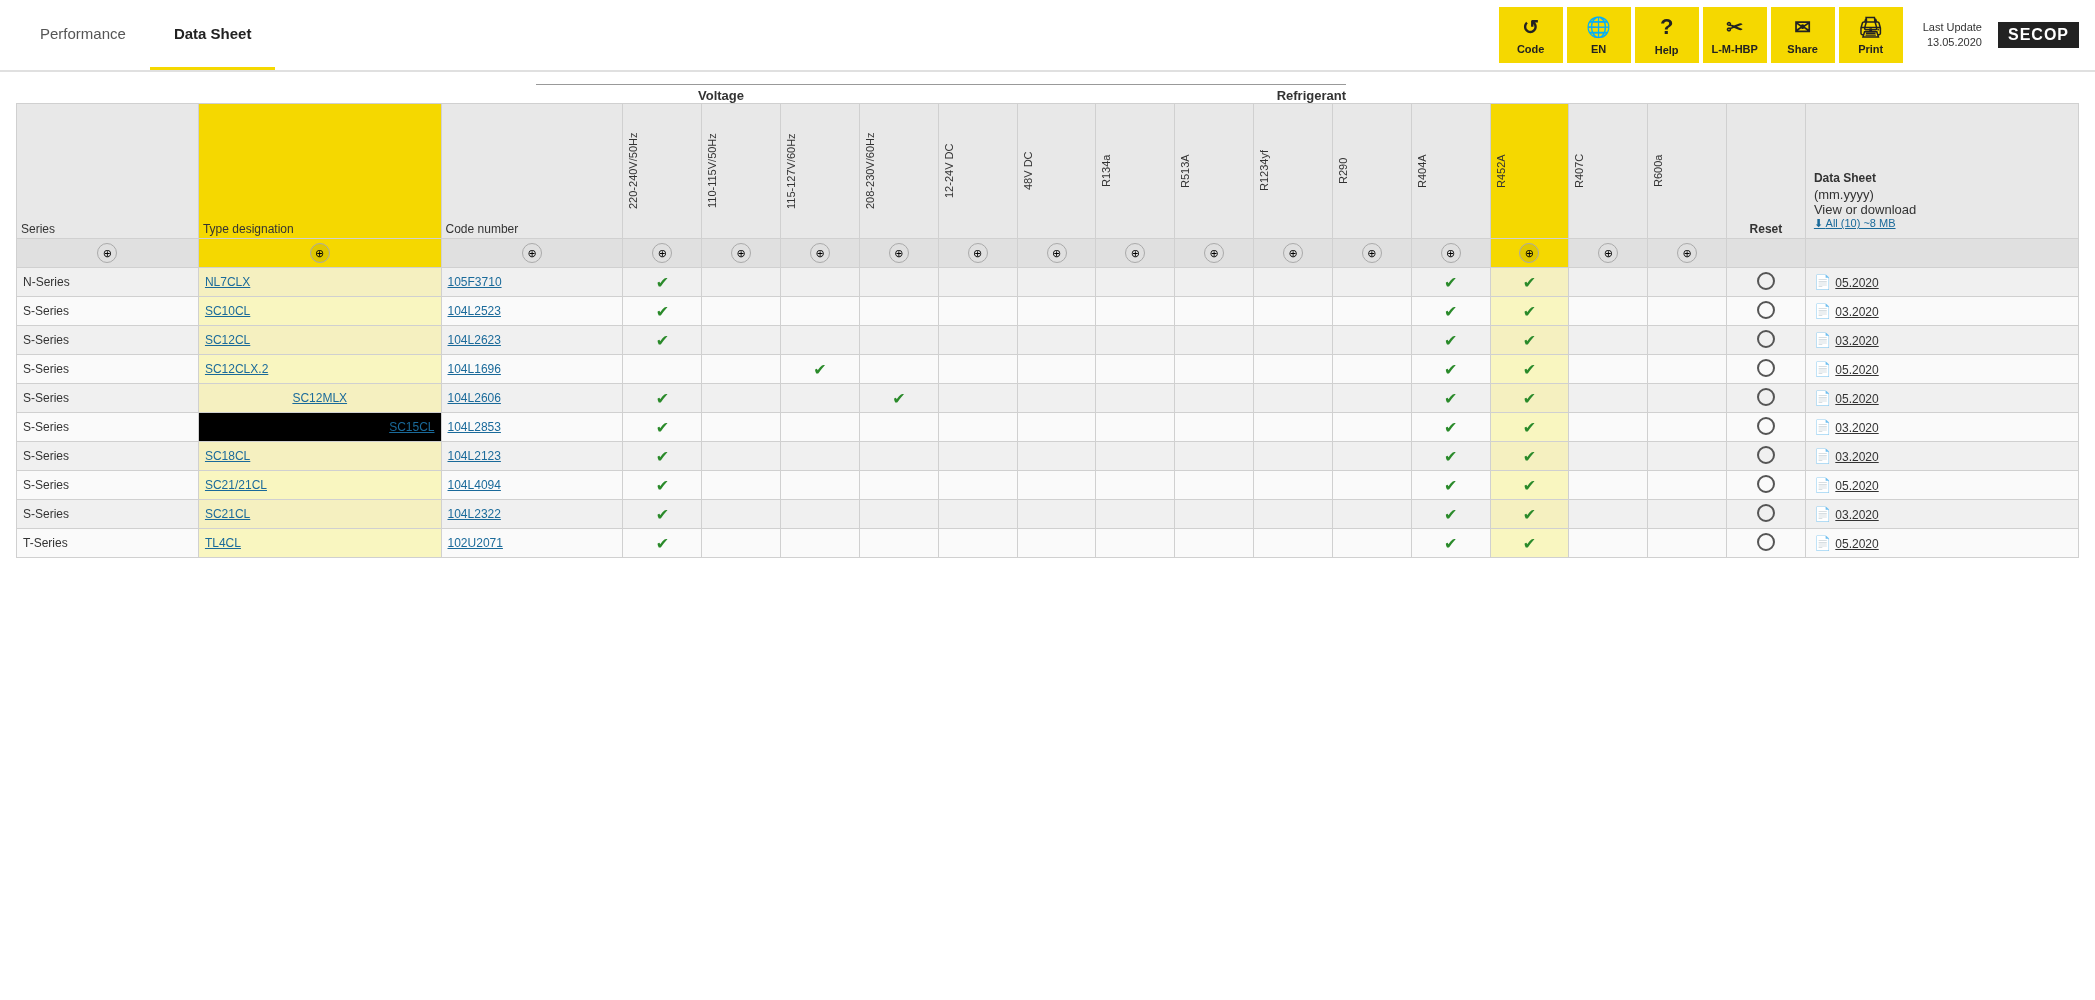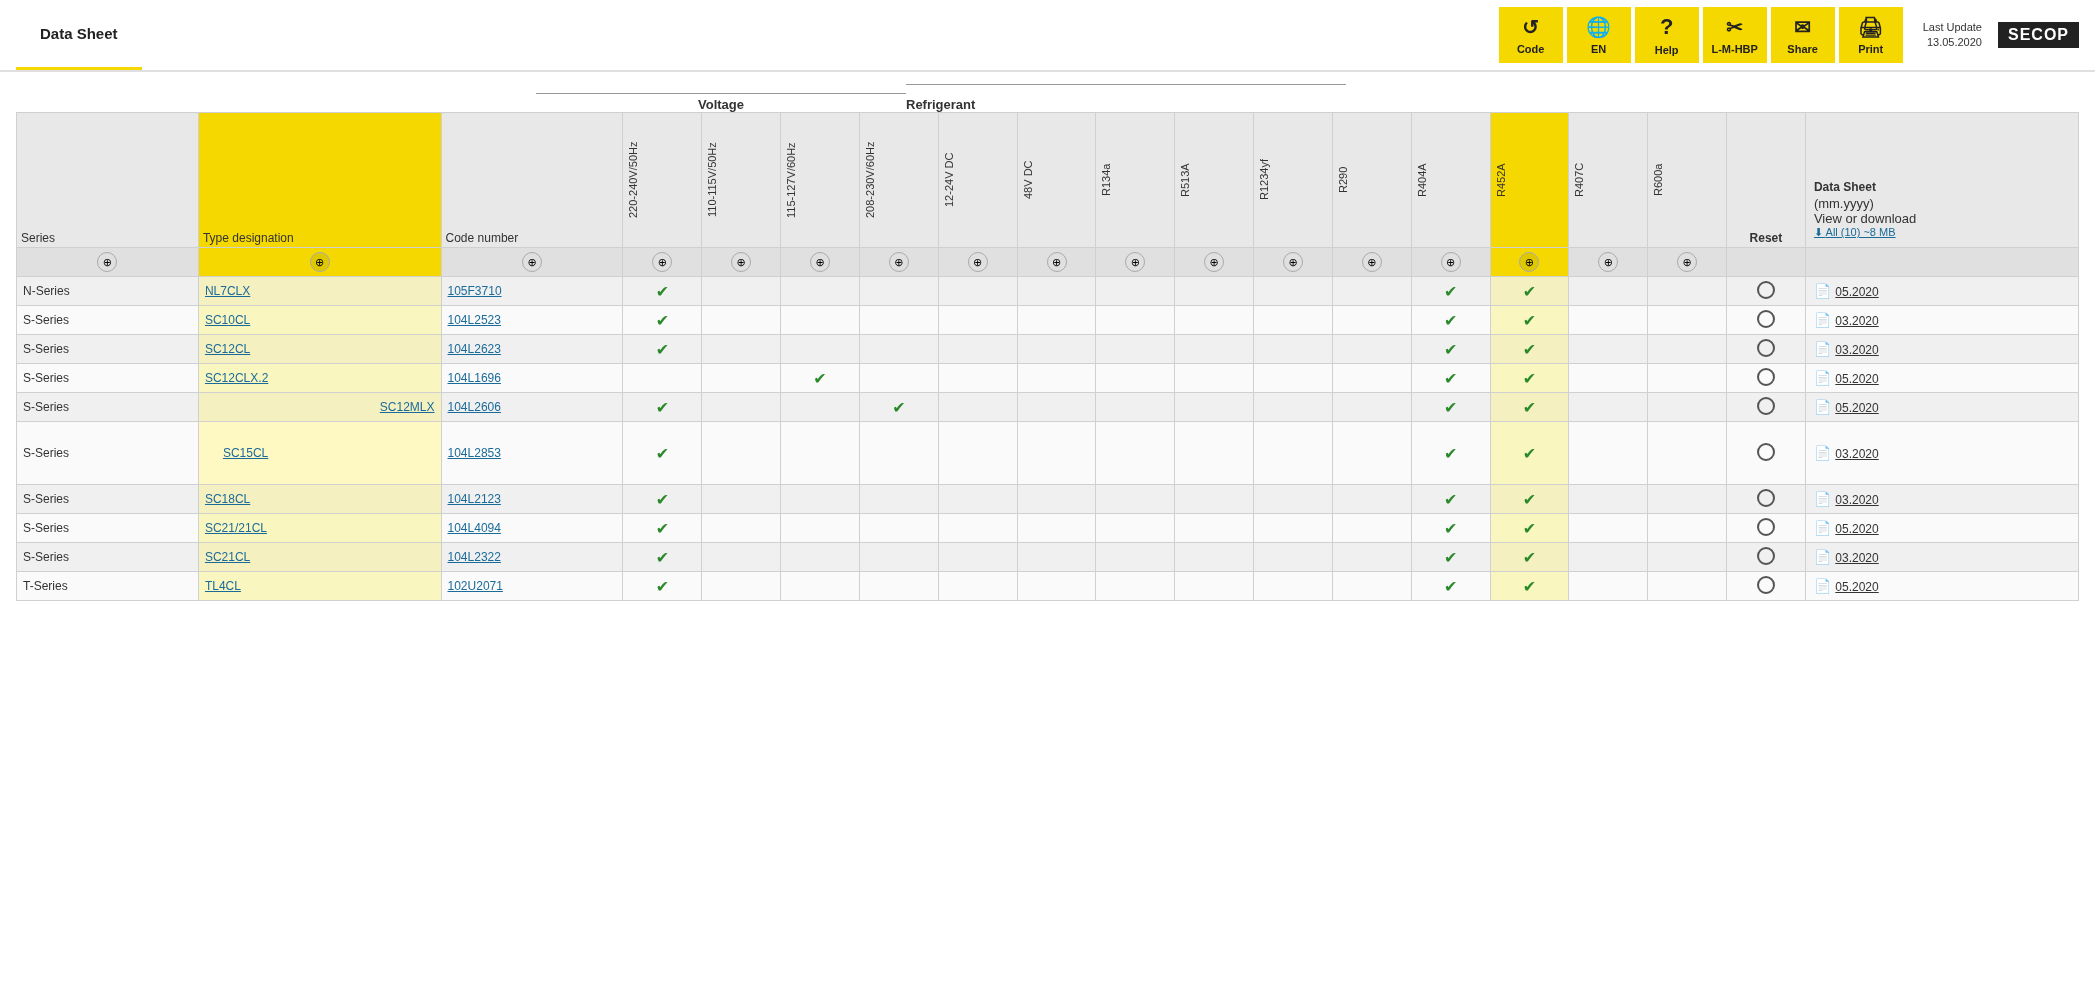--- a/index.html
+++ b/index.html
@@ -44,20 +44,23 @@
 
     .all-download { color: #1a6a9a; font-size: 11px; text-decoration: underline; cursor: pointer; display: block; }
     .ds-header-text { font-size: 12px; font-weight: bold; line-height: 1.4; }
     .ds-sub { font-size: 13px; }
   </style>
 </head>
 <body>
 
 <div class="header">
   <nav class="nav-tabs">
+    <div class="nav-tab">
+      <span>Performance</span>
+    </div>
     <div class="nav-tab active">
       <span>Data Sheet</span>
     </div>
   </nav>
 
   <div class="header-actions">
     <button class="action-btn">
       <span class="icon-circle">↺</span>
       <span>Code</span>
     </button>
@@ -89,21 +92,21 @@
   </div>
 </div>
 
 <div class="content">
 
   <div style="display:flex; align-items:flex-end; margin-bottom:0; padding-left:400px;">
     <div style="width:120px;"></div>
     <div style="width:370px; text-align:center; border-top:1px solid #999; padding-top:3px; font-weight:bold; font-size:13px;">
       <span>Voltage</span>
     </div>
-    <div style="width:440px; text-align:left; border-top:1px solid #999; padding-top:12px; font-weight:bold; font-size:13px;">
+    <div style="width:440px; text-align:right; border-top:1px solid #999; padding-top:3px; font-weight:bold; font-size:13px;">
       <span>Refrigerant</span>
     </div>
   </div>
 
   <table class="data-table">
     <colgroup>
       <col style="width:120px">
       <col style="width:160px">
       <col style="width:120px">
 
@@ -330,42 +333,42 @@
           <td style="background: rgb(250, 250, 250); text-align: center; border-color: rgb(208, 208, 208);"></td>
           <td style="background: rgb(250, 250, 250); text-align: center; border-color: rgb(208, 208, 208);"><span class="check-green" style="color: rgb(42, 138, 42); font-size: 16px;">✔</span></td>
           <td style="background: rgb(249, 246, 192); text-align: center; border-color: rgb(208, 208, 208);"><span class="check-green" style="color: rgb(42, 138, 42); font-size: 16px;">✔</span></td>
           <td style="background: rgb(250, 250, 250); text-align: center; border-color: rgb(208, 208, 208);"></td>
           <td style="background: rgb(250, 250, 250); text-align: center; border-color: rgb(208, 208, 208);"></td>
           <td style="background: rgb(250, 250, 250); text-align: center; border-color: rgb(208, 208, 208);"><span class="radio-btn" style="cursor:pointer;"></span></td>
           <td style="background: rgb(250, 250, 250); text-align: left; padding: 6px 8px; border-color: rgb(208, 208, 208);"><span class="pdf-icon">📄</span><a class="link datasheet-date">05.2020</a></td>
         </tr>
         <tr>
           <td style="background: rgb(240, 240, 240); text-align: left; padding: 6px; border-color: rgb(208, 208, 208);">S-Series</td>
-          <td style="background: rgb(245, 240, 192); text-align: right; padding: 6px; border-color: rgb(208, 208, 208);"><a class="link">SC12MLX</a></td>
+          <td style="background: rgb(245, 240, 192); text-align: center; padding: 6px; border-color: rgb(208, 208, 208);"><a class="link">SC12MLX</a></td>
           <td style="background: rgb(240, 240, 240); text-align: left; padding: 6px; border-color: rgb(208, 208, 208);"><a class="link">104L2606</a></td>
           <td style="background: rgb(240, 240, 240); text-align: center; border-color: rgb(208, 208, 208);"><span class="check-green" style="color: rgb(42, 138, 42); font-size: 16px;">✔</span></td>
           <td style="background: rgb(240, 240, 240); text-align: center; border-color: rgb(208, 208, 208);"></td>
           <td style="background: rgb(240, 240, 240); text-align: center; border-color: rgb(208, 208, 208);"></td>
           <td style="background: rgb(240, 240, 240); text-align: center; border-color: rgb(208, 208, 208);"><span class="check-green" style="color: rgb(42, 138, 42); font-size: 16px;">✔</span></td>
           <td style="background: rgb(240, 240, 240); text-align: center; border-color: rgb(208, 208, 208);"></td>
           <td style="background: rgb(240, 240, 240); text-align: center; border-color: rgb(208, 208, 208);"></td>
           <td style="background: rgb(240, 240, 240); text-align: center; border-color: rgb(208, 208, 208);"></td>
           <td style="background: rgb(240, 240, 240); text-align: center; border-color: rgb(208, 208, 208);"></td>
           <td style="background: rgb(240, 240, 240); text-align: center; border-color: rgb(208, 208, 208);"></td>
           <td style="background: rgb(240, 240, 240); text-align: center; border-color: rgb(208, 208, 208);"></td>
           <td style="background: rgb(240, 240, 240); text-align: center; border-color: rgb(208, 208, 208);"><span class="check-green" style="color: rgb(42, 138, 42); font-size: 16px;">✔</span></td>
           <td style="background: rgb(245, 240, 192); text-align: center; border-color: rgb(208, 208, 208);"><span class="check-green" style="color: rgb(42, 138, 42); font-size: 16px;">✔</span></td>
           <td style="background: rgb(240, 240, 240); text-align: center; border-color: rgb(208, 208, 208);"></td>
           <td style="background: rgb(240, 240, 240); text-align: center; border-color: rgb(208, 208, 208);"></td>
           <td style="background: rgb(240, 240, 240); text-align: center; border-color: rgb(208, 208, 208);"><span class="radio-btn" style="cursor:pointer;"></span></td>
           <td style="background: rgb(240, 240, 240); text-align: left; padding: 6px 8px; border-color: rgb(208, 208, 208);"><span class="pdf-icon">📄</span><a class="link datasheet-date">05.2020</a></td>
         </tr>
         <tr>
           <td style="background: rgb(250, 250, 250); text-align: left; padding: 6px; border-color: rgb(208, 208, 208);">S-Series</td>
-          <td style="background: #fef9c3; text-align: left; padding: 24px; border-color: rgb(208, 208, 208);"><a class="link">SC15CL</a></td>
+          <td style="background: #000000; text-align: right; padding: 6px; border-color: rgb(208, 208, 208);"><a class="link">SC15CL</a></td>
           <td style="background: rgb(250, 250, 250); text-align: left; padding: 6px; border-color: rgb(208, 208, 208);"><a class="link">104L2853</a></td>
           <td style="background: rgb(250, 250, 250); text-align: center; border-color: rgb(208, 208, 208);"><span class="check-green" style="color: rgb(42, 138, 42); font-size: 16px;">✔</span></td>
           <td style="background: rgb(250, 250, 250); text-align: center; border-color: rgb(208, 208, 208);"></td>
           <td style="background: rgb(250, 250, 250); text-align: center; border-color: rgb(208, 208, 208);"></td>
           <td style="background: rgb(250, 250, 250); text-align: center; border-color: rgb(208, 208, 208);"></td>
           <td style="background: rgb(250, 250, 250); text-align: center; border-color: rgb(208, 208, 208);"></td>
           <td style="background: rgb(250, 250, 250); text-align: center; border-color: rgb(208, 208, 208);"></td>
           <td style="background: rgb(250, 250, 250); text-align: center; border-color: rgb(208, 208, 208);"></td>
           <td style="background: rgb(250, 250, 250); text-align: center; border-color: rgb(208, 208, 208);"></td>
           <td style="background: rgb(250, 250, 250); text-align: center; border-color: rgb(208, 208, 208);"></td>

